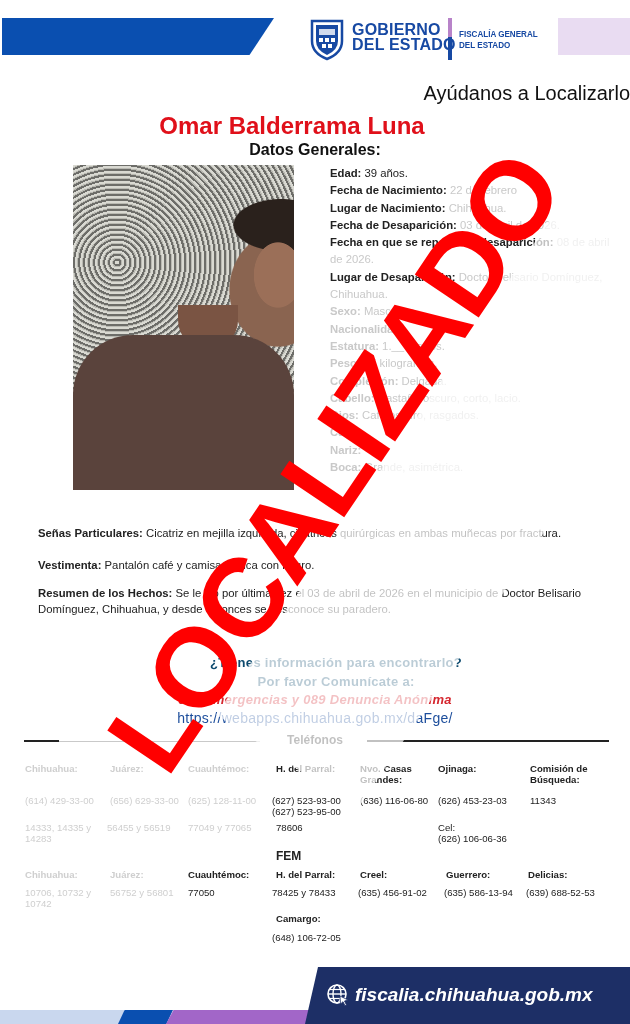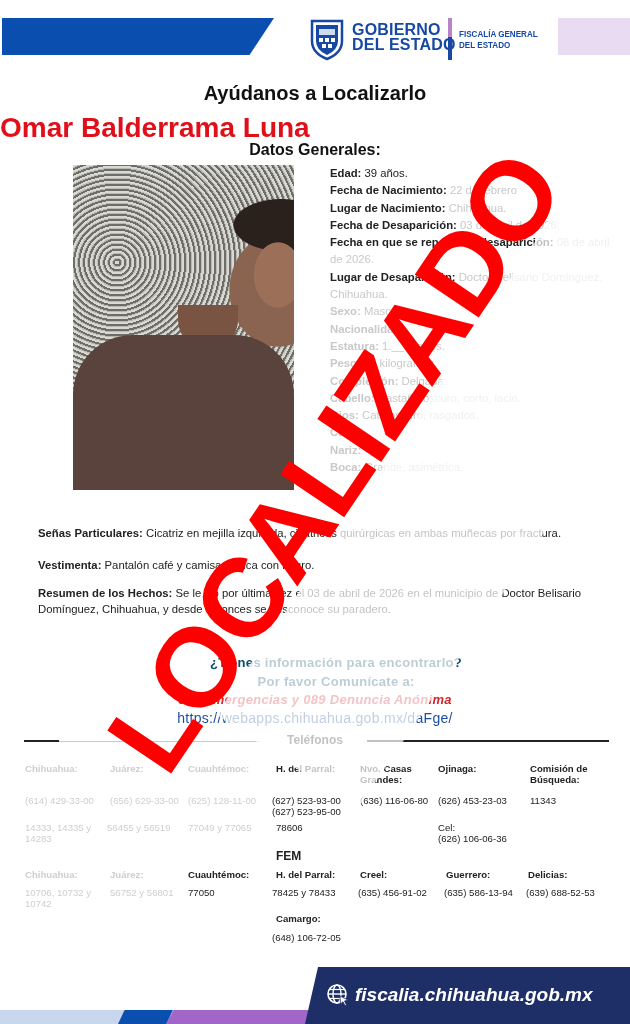--- a/index.html
+++ b/index.html
@@ -7,22 +7,22 @@
 
   
   .hdr-bar { position: absolute; left: 2px; top: 18px; width: 272px; height: 37px; background: #0a4fb0; clip-path: polygon(0 0, 100% 0, 91% 100%, 0 100%); }
   .hdr-lilac { position: absolute; left: 558px; top: 18px; width: 72px; height: 37px; background: #e9dcf2; }
   .shield { position: absolute; left: 309px; top: 17px; width: 36px; height: 44px; }
   .gob { position: absolute; left: 352px; top: 22px; font-weight: bold; color: #1749a3; font-size: 16px; line-height: 15px; text-align: left; letter-spacing: 0.2px; }
   .vbar { position: absolute; left: 448px; top: 18px; width: 4px; height: 42px; background: linear-gradient(#b883c9 0 45%, #1749a3 45% 100%); }
   .fisc { position: absolute; left: 459px; top: 28px; font-size: 9.5px; line-height: 11px; font-weight: bold; color: #1749a3; font-family: "Liberation Sans Narrow", "Liberation Sans", sans-serif; transform: scaleX(0.85); transform-origin: left; }
 
   
-  .t1 { position: absolute; left: 0; width: 630px; top: 82px; text-align: center; font-size: 20px; font-weight: bold; color: #111; }
-  .t2 { position: absolute; left: 0; width: 584px; top: 112px; font-size: 28px; font-weight: bold; color: #e0101a; }
+  .t1 { position: absolute; left: 0; width: 630px; top: 82px; text-align: right; font-size: 20px; font-weight: normal; color: #111; }
+  .t2 { position: absolute; left: 0; width: 584px; top: 112px; text-align: center; font-size: 24px; font-weight: bold; color: #e0101a; }
   .t3 { position: absolute; left: 0; width: 630px; top: 141px; text-align: center; font-size: 16px; font-weight: bold; color: #111; }
 
   
   .photo { position: absolute; left: 73px; top: 165px; width: 221px; height: 325px; overflow: hidden;
     background:
       radial-gradient(ellipse 34px 46px at 205px 110px, #9b6f58 0 70%, transparent 72%),
       radial-gradient(ellipse 55px 30px at 208px 60px, #2a211c 0 85%, transparent 88%),
       radial-gradient(ellipse 60px 70px at 205px 125px, #8a6450 0 80%, transparent 82%),
       linear-gradient(#000 0 0) 0 0/0 0 no-repeat,
       repeating-radial-gradient(circle at 20% 30%, #d9d9d2 0 2px, #6d6d69 2px 4px, #b9b9b2 4px 5px);

